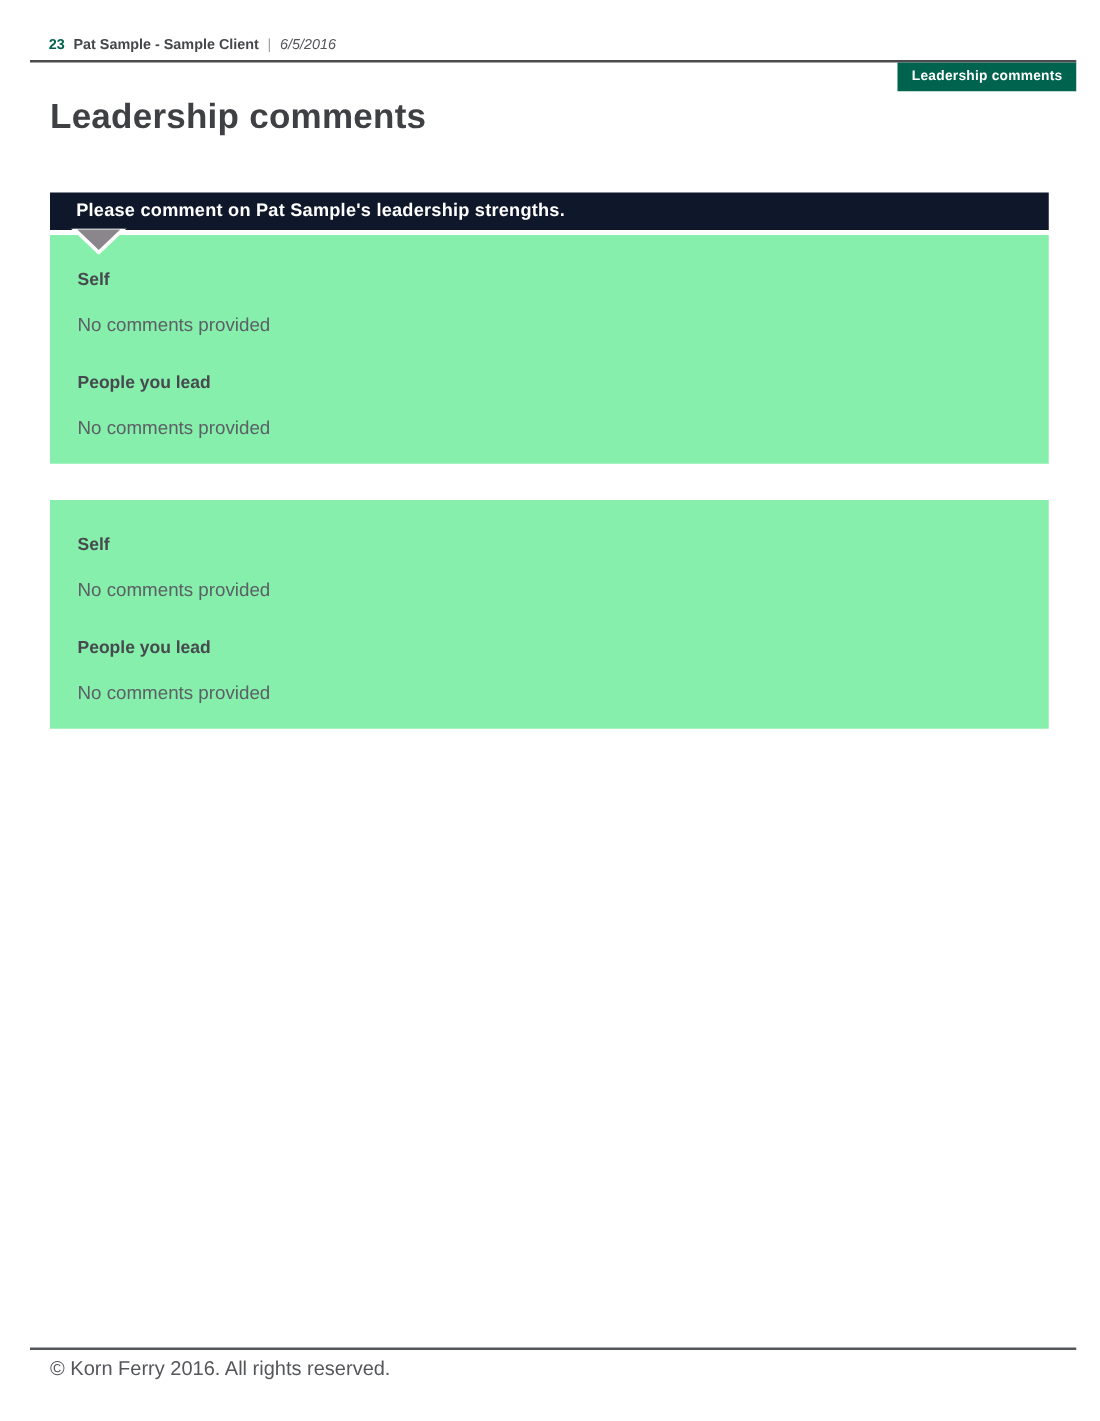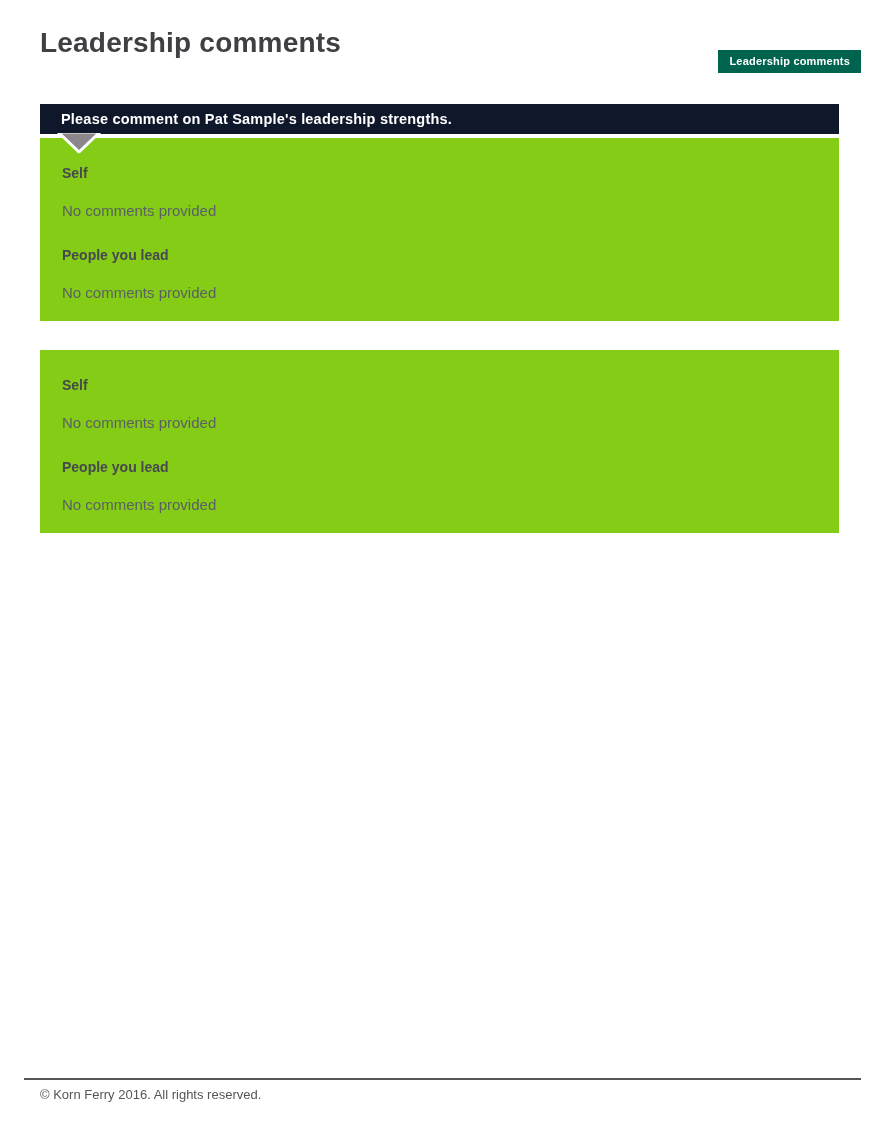--- a/index.html
+++ b/index.html
@@ -89,21 +89,21 @@
   .qa-tail {
     position: absolute;
     left: 16px;
     top: 29px;
     width: 46px;
     height: 22px;
     z-index: 2;
     display: block;
   }
   .qa-body {
-    background: #84cc16;
+    background: #86efac;
     margin-top: 4px;
     padding: 27px 22px 20px 22px;
   }
   .rater-heading {
     font-size: 14px;
     line-height: 16px;
     font-weight: bold;
     color: #46494d;
     margin: 0 0 21px 0;
   }
@@ -119,29 +119,32 @@
   .page-footer {
     position: absolute;
     left: 24px;
     right: 19px;
     top: 1078px;
     border-top: 2px solid #55565a;
   }
   .page-footer .copyright {
     display: block;
     padding: 7px 0 0 16px;
-    font-size: 13px;
+    font-size: 16px;
     color: #55565a;
   }
 </style>
 </head>
 <body>
 
 <div class="page">
 
+  <div class="page-header">
+    <span class="page-num">23</span><span class="client">Pat Sample - Sample Client</span><span class="sep">|</span><span class="date">6/5/2016</span>
+  </div>
 
   <div class="section-badge">Leadership comments</div>
 
   <h1 class="page-title">Leadership comments</h1>
 
   <div class="sections">
 
     <div class="qa-section first">
       <div class="qa-header">
         <span>Please comment on Pat Sample's leadership strengths.</span>

